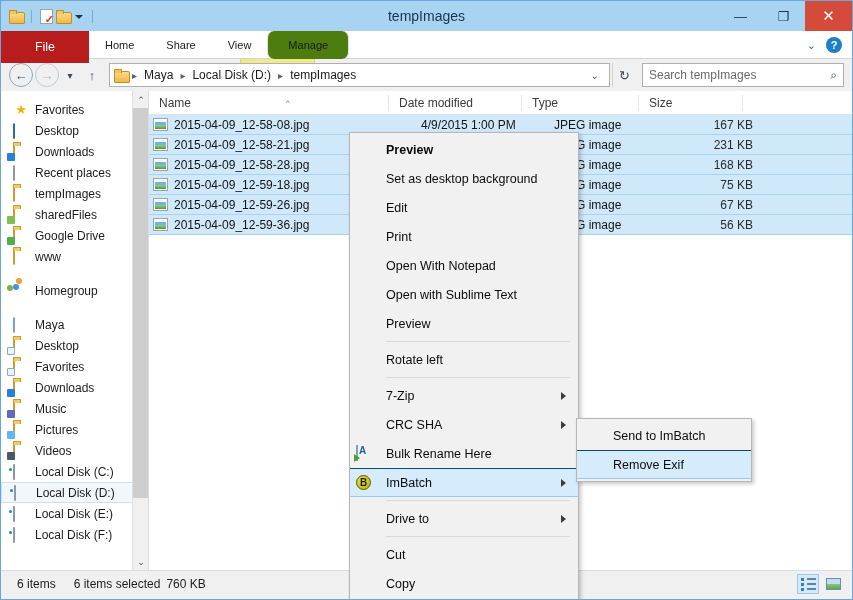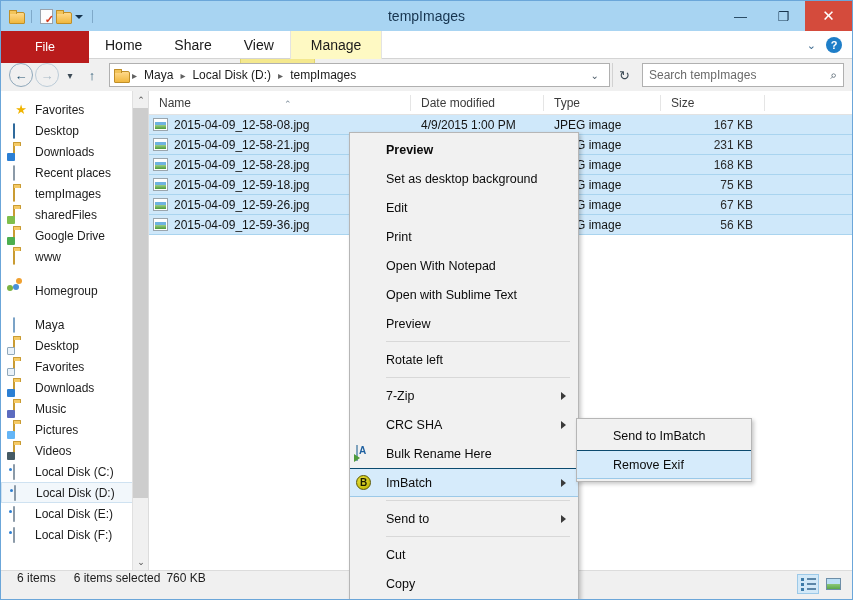--- a/index.html
+++ b/index.html
@@ -91,25 +91,25 @@
   
   .ribbon {
     position: relative;
     height: 28px;
     background: #ffffff;
     border-bottom: 1px solid #d4d4d4;
     display: flex; align-items: stretch;
   }
   .tab {
     display: flex; align-items: center; justify-content: center;
-    padding: 0 16px; font-size: 14px; color: #1a1a1a; height: 28px;
+    padding: 0 16px; font-size: 11px; color: #1a1a1a; height: 28px;
   }
   .tab.file { background: #b91c1c; color: #fff; width: 88px; padding: 16px; font-size: 12.5px; }
   .tab.manage { border-left: 1px solid #e3e3e3; border-right: 1px solid #e3e3e3;
-                background: #fef9c3; padding: 0 20px; }
+                background: #4d7c0f; padding: 0 20px; border-radius: 7px; }
   .ribbon-right {
     position: absolute; right: 0; top: 0; height: 28px;
     display: flex; align-items: center; gap: 10px; padding-right: 10px;
   }
   .chev-dn { color: #3d6a8f; font-size: 11px; }
   .help-icon {
     width: 16px; height: 16px; border-radius: 50%;
     background: #1e7ec8; color: #fff; font-size: 11px; font-weight: bold;
     display: flex; align-items: center; justify-content: center;
   }
@@ -250,21 +250,21 @@
     display: flex; align-items: center;
     height: 24px; border-bottom: 1px solid #e2e2e2;
     font-size: 12px; color: #3b3b3b; background: #fff;
     position: relative;
   }
   .ch { padding-left: 10px; position: relative; height: 24px; line-height: 24px; }
   .ch::after {
     content:""; position:absolute; right:0; top:4px; bottom:4px;
     width:1px; background:#e5e5e5;
   }
-  .ch.c1 { width: 262px; }
+  .ch.c1 { width: 240px; }
   .ch.c2 { width: 133px; }
   .ch.c3 { width: 117px; }
   .ch.c4 { width: 104px; }
   .sortmark {
     position: absolute; left: 135px; top: 1px;
     color: #7b8b98; font-size: 9px;
   }
 
   .row {
     display: flex; align-items: center; height: 21px;
@@ -361,21 +361,21 @@
   .submenu .gutter {
     position: absolute; left: 0; top: 0; bottom: 0; width: 28px; background: #f1f1f1;
   }
 
   
   .status {
     position: relative;
     height: 27px;
     background: #f0f0f0;
     border-top: 1px solid #dcdcdc;
-    display: flex; 
+    display: flex; align-items: center;
     font-size: 12px; color: #1c1c1c;
     padding-left: 16px; gap: 18px;
   }
   .viewbtns {
     position: absolute; right: 8px; top: 3px;
     display: flex; gap: 3px;
   }
   .vb {
     width: 22px; height: 20px;
     display: flex; align-items: center; justify-content: center;
@@ -680,21 +680,21 @@
       <span class="mi-ico">
           <span class="ico-imbatch">B</span>
         </span>
       <span>ImBatch</span>
       <span class="arrow"></span>
     </div>
 
     <div class="msep"></div>
 
     <div class="mi">
-      <span>Send to</span>
+      <span>Drive to</span>
       <span class="arrow"></span>
     </div>
 
     <div class="msep"></div>
 
     <div class="mi">Cut</div>
     <div class="mi">Copy</div>
 
   </div>
 

